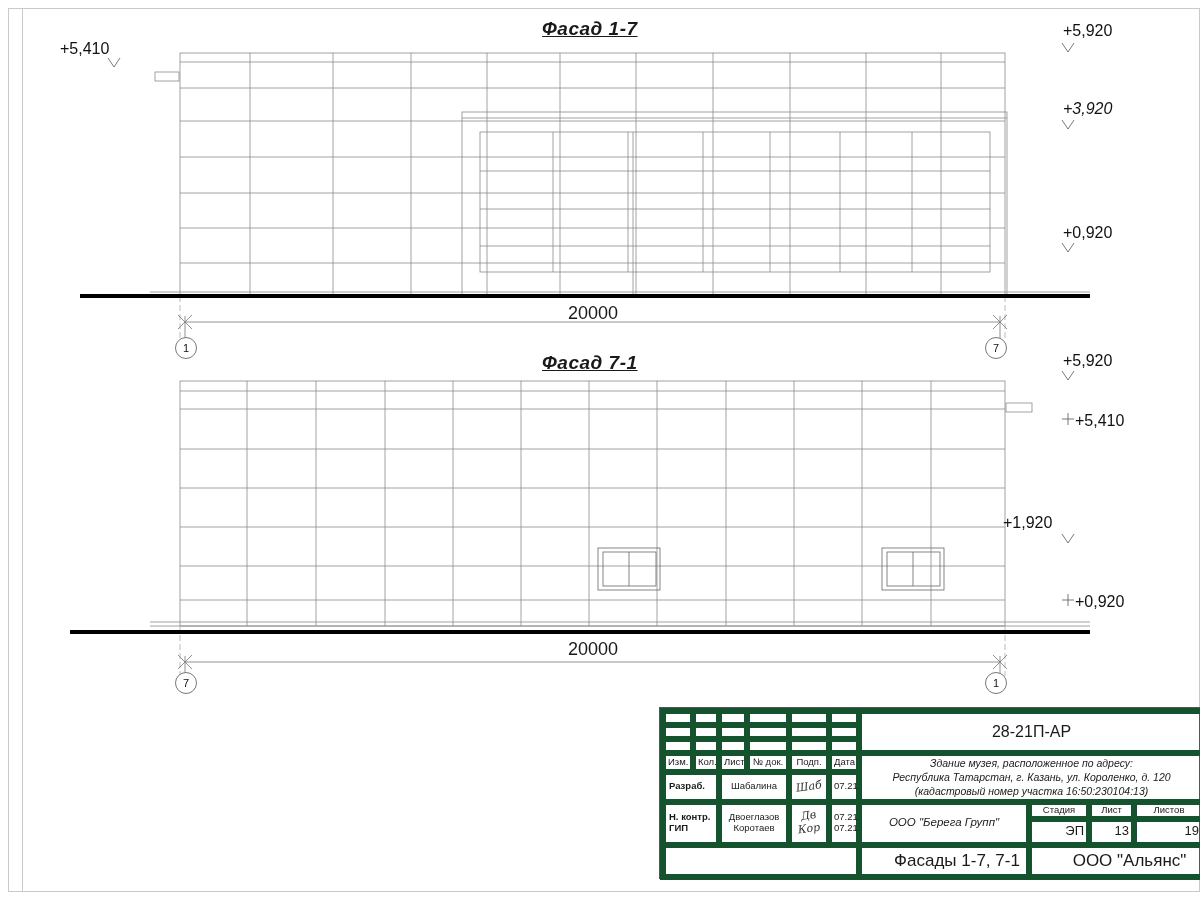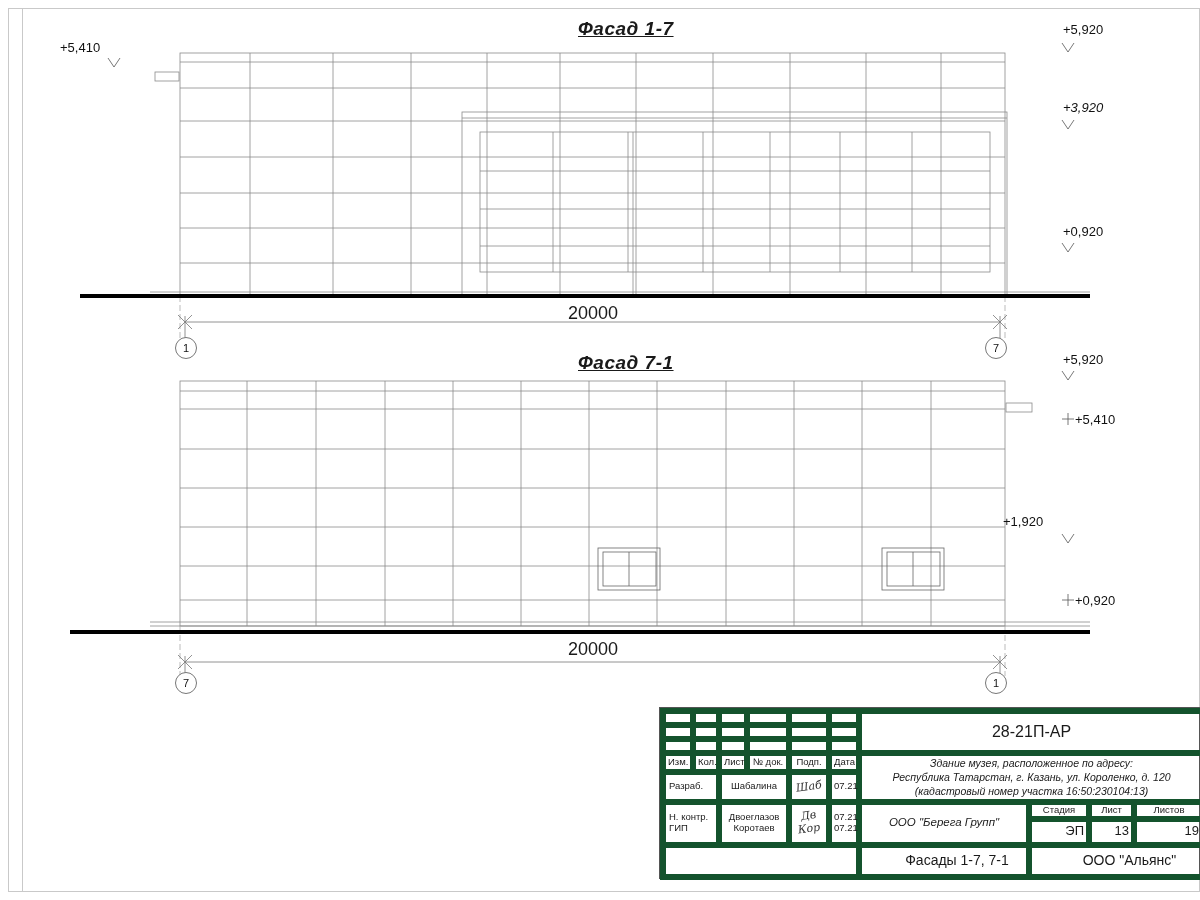--- a/index.html
+++ b/index.html
@@ -38,25 +38,24 @@
   }
   
   .title {
     position: absolute;
     font-size: 19px;
     font-style: italic;
     font-weight: bold;
     text-decoration: underline;
     letter-spacing: .5px;
     white-space: nowrap;
-    margin-left: 36px;
   }
   .lvl {
     position: absolute;
-    font-size: 13px;
+    font-size: 16px;
     white-space: nowrap;
     color: #111;
   }
   .dim-text {
     position: absolute;
     font-size: 18px;
     white-space: nowrap;
   }
   .ground {
     position: absolute;
@@ -110,27 +109,28 @@
     font-size: 16px;
   }
   .stamp .addr {
     font-size: 10.5px;
     line-height: 1.35;
     font-style: italic;
   }
   .stamp .left {
     text-align: left;
     padding-left: 3px;
+    font-weight: bold;
   }
   .stamp .ital {
     font-style: italic;
     font-size: 11.5px;
   }
   .stamp .mid {
-    font-size: 14px;
+    font-size: 17px;
     padding-left: 28px;
   }
   .stamp .num {
     font-size: 13px;
     text-align: right;
   }
   .sig {
     font-family: "DejaVu Serif", serif;
     font-style: italic;
     font-size: 11px;

